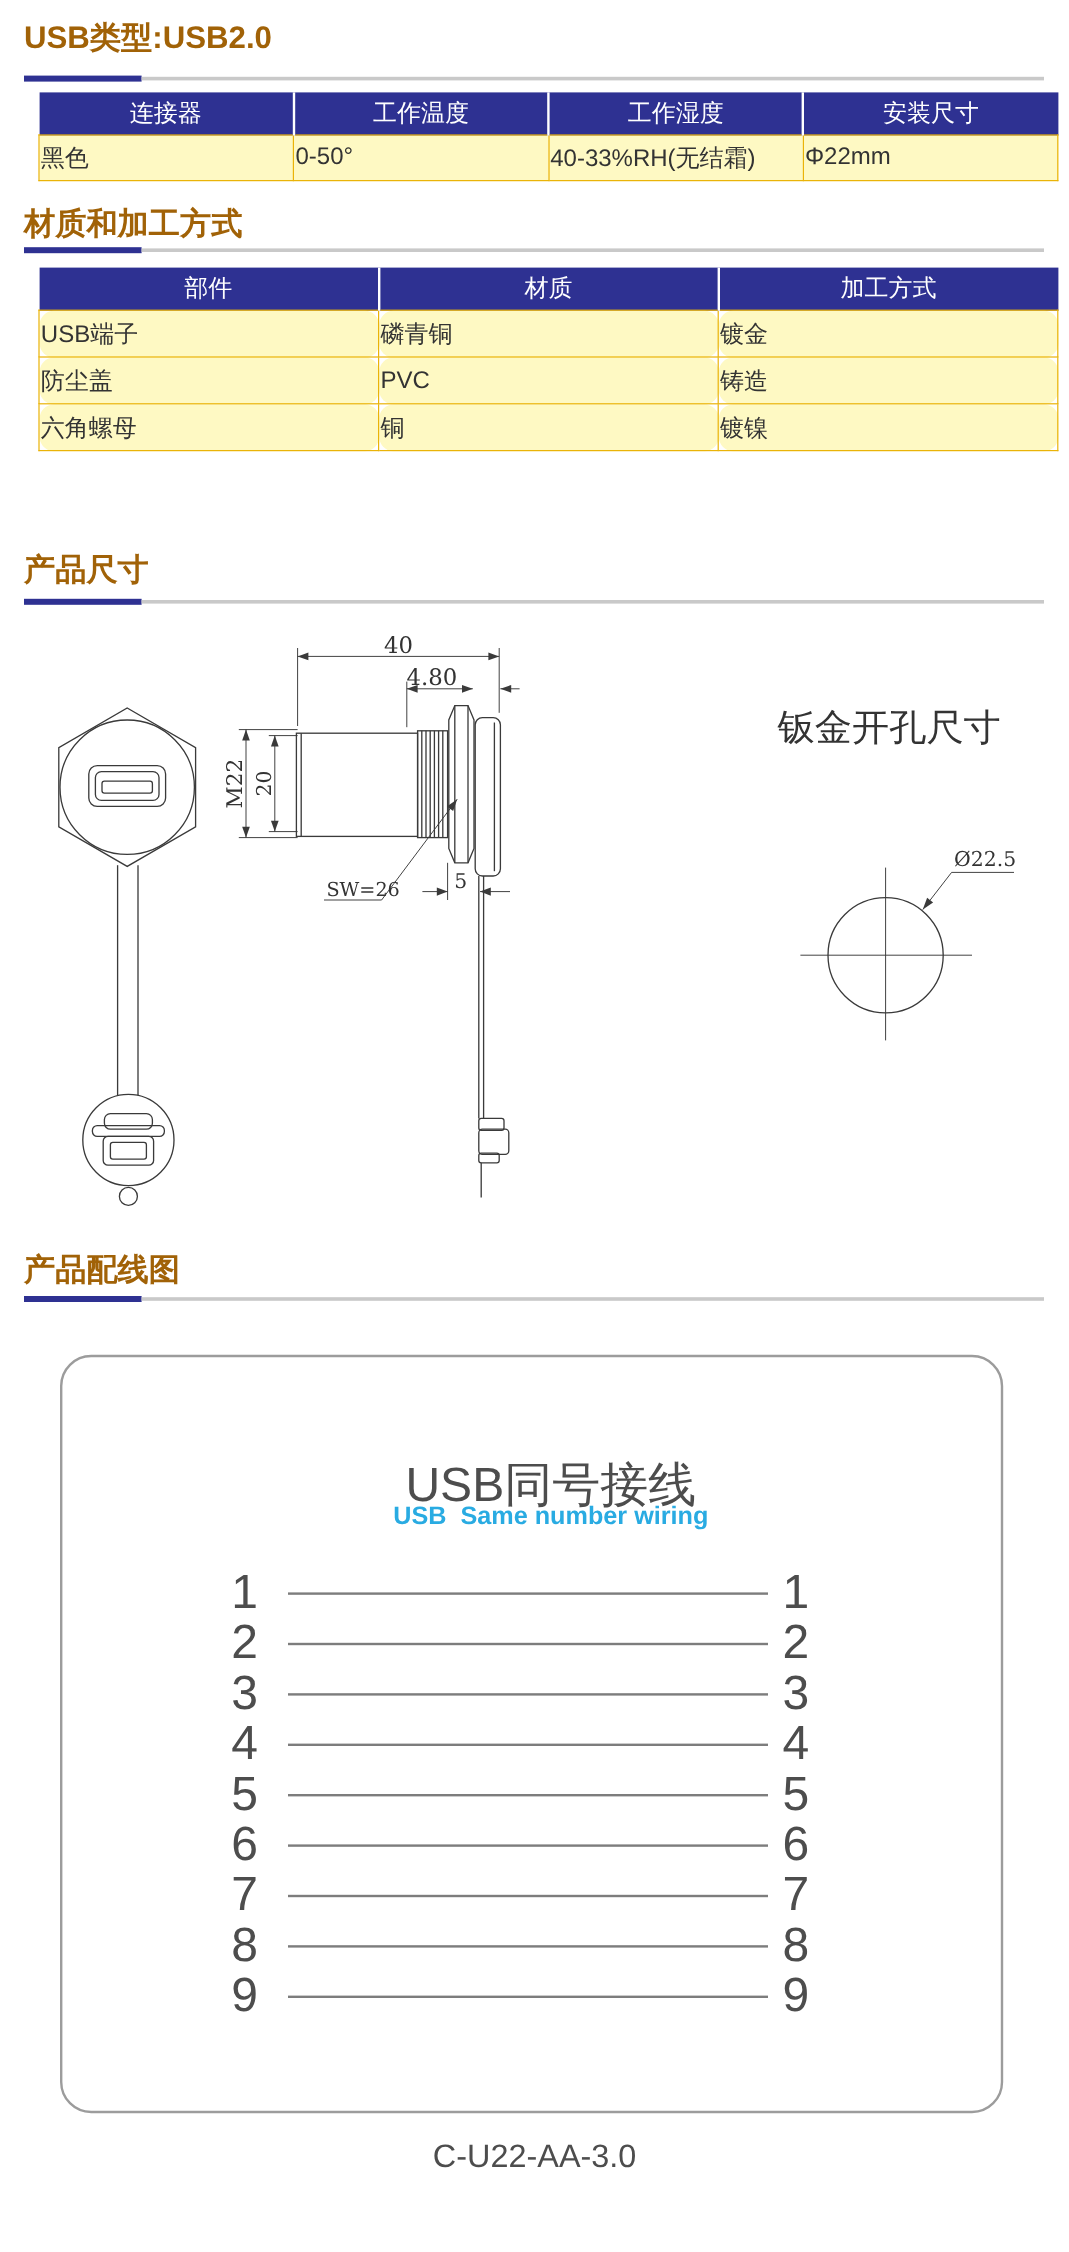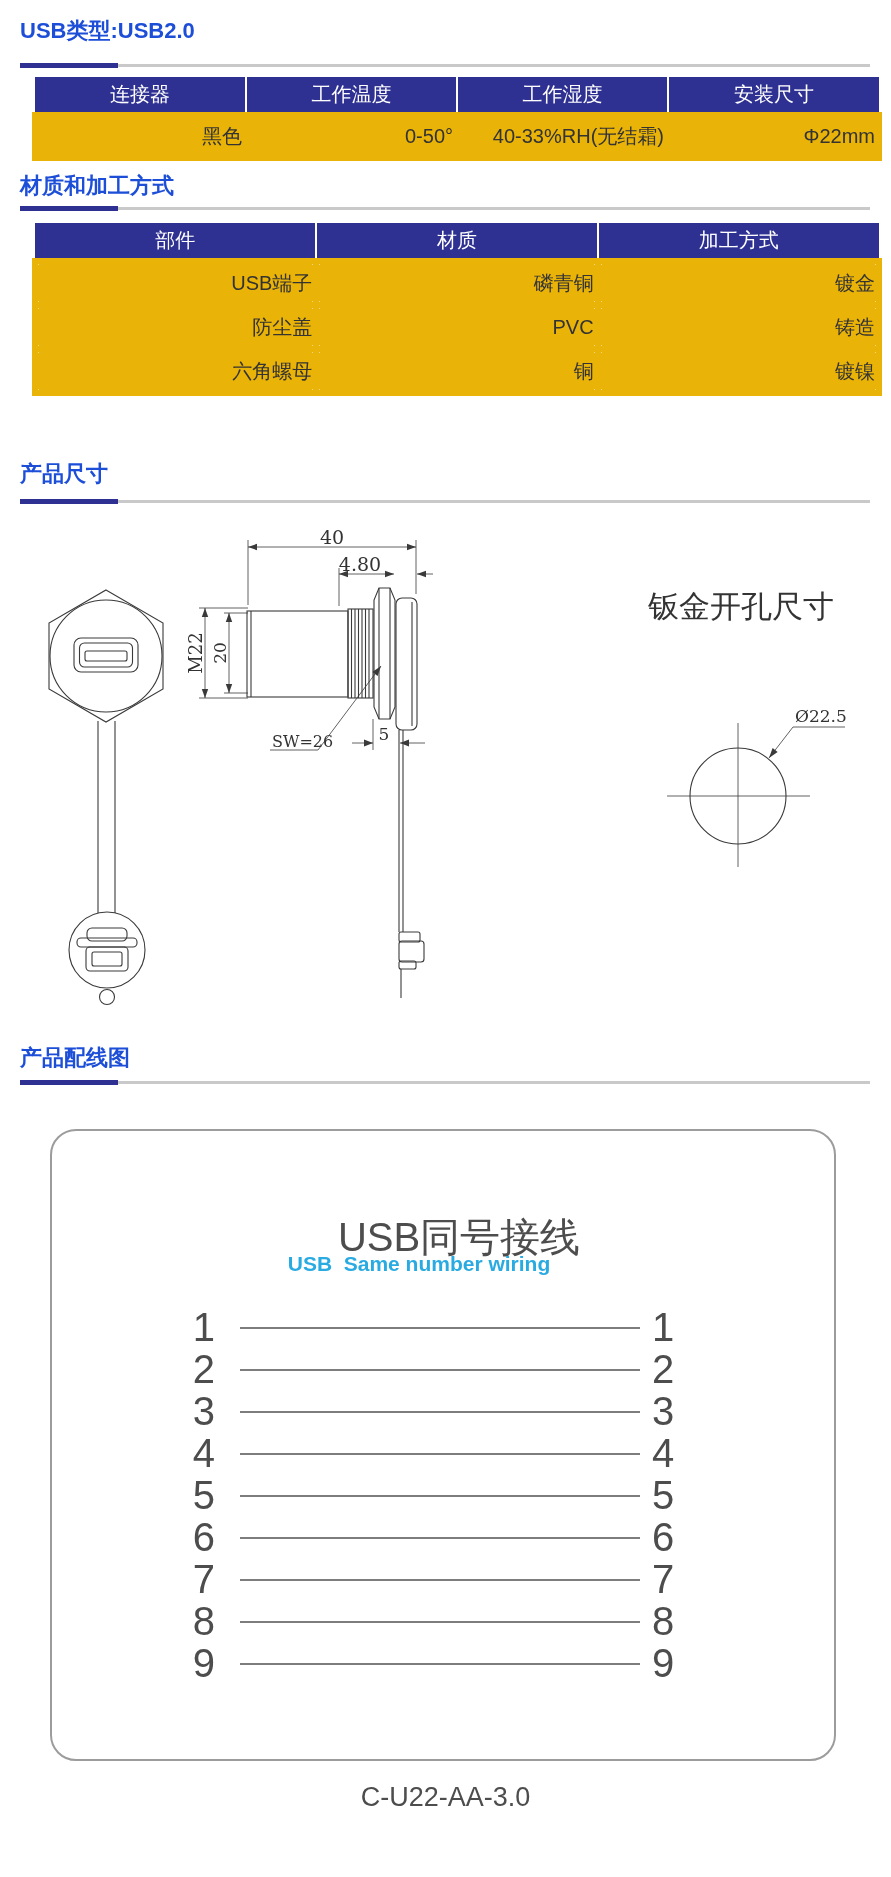--- a/index.html
+++ b/index.html
@@ -1,33 +1,33 @@
 <!DOCTYPE html>
 <html><head>
 <meta charset="utf-8">
 <style>
   html,body{margin:0;padding:0;background:#fff;}
   body{width:891px;height:1877px;position:relative;font-family:"Liberation Sans",sans-serif;}
-  .sec-title{position:absolute;left:20px;color:#1d4ed8;font-weight:bold;font-size:22px;line-height:30px;white-space:nowrap;text-align:center;}
+  .sec-title{position:absolute;left:20px;color:#a16207;font-weight:bold;font-size:26px;line-height:30px;white-space:nowrap;text-align:center;}
   .sec-rule{position:absolute;left:20px;width:850px;height:5px;}
   .sec-rule .light{position:absolute;left:98px;top:1px;width:752px;height:3px;background:#C9C9C9;}
   .sec-rule .dark{position:absolute;left:0;top:0;width:98px;height:5px;background:#2E3192;}
   table.tbl{position:absolute;left:32px;width:850px;border-collapse:collapse;table-layout:fixed;font-size:20px;color:#333;}
   table.tbl th{background:#2E3192;color:#fff;font-weight:normal;height:33px;border-right:2px solid #fff;text-align:center;}
   table.tbl th:last-child{border-right:none;}
-  table.tbl td{border:6px solid #eab308;text-align:right;background:#eab308;}
+  table.tbl td{border:1px solid #eab308;text-align:left;background:#fef9c3;}
   #spec-table{top:77px;}
   #spec-table td{height:35px;}
   #material-table{top:223px;}
   #material-table td{height:36px;border-radius:12px;}
   #drawing-svg{position:absolute;left:0;top:510px;}
   .dim-text{font-family:"DejaVu Serif","Liberation Serif",serif;fill:#333;}
   #wiring-box{position:absolute;left:50px;top:1129px;width:786px;height:632px;border:2px solid #9C9C9C;border-radius:26px;box-sizing:border-box;background:#fff;}
   #wiring-title{position:absolute;left:0;top:1210px;width:838px;text-align:center;font-size:40px;color:#4D4D4D;padding-left:40px;}
-  #wiring-subtitle{position:absolute;left:0;top:1252px;width:838px;text-align:center;font-size:21px;font-weight:bold;color:#29ABE2;white-space:pre;}
+  #wiring-subtitle{position:absolute;left:0;top:1252px;width:838px;text-align:center;font-size:21px;font-weight:bold;color:#29ABE2;white-space:pre;padding-left:40px;}
   .pin-left{position:absolute;left:140px;width:75px;text-align:right;font-size:40px;line-height:40px;color:#4D4D4D;}
   .pin-right{position:absolute;left:652px;width:75px;text-align:left;font-size:40px;line-height:40px;color:#4D4D4D;}
   .pin-line{position:absolute;left:240px;width:400px;height:2px;background:#7D7D7D;}
   #part-number{position:absolute;left:0;top:1782px;width:891px;text-align:center;font-size:27px;color:#4D4D4D;}
 </style>
 </head>
 <body>
 
 <div class="sec-title" style="top:16px">USB类型:USB2.0</div>
 <div class="sec-rule" style="top:63px">

